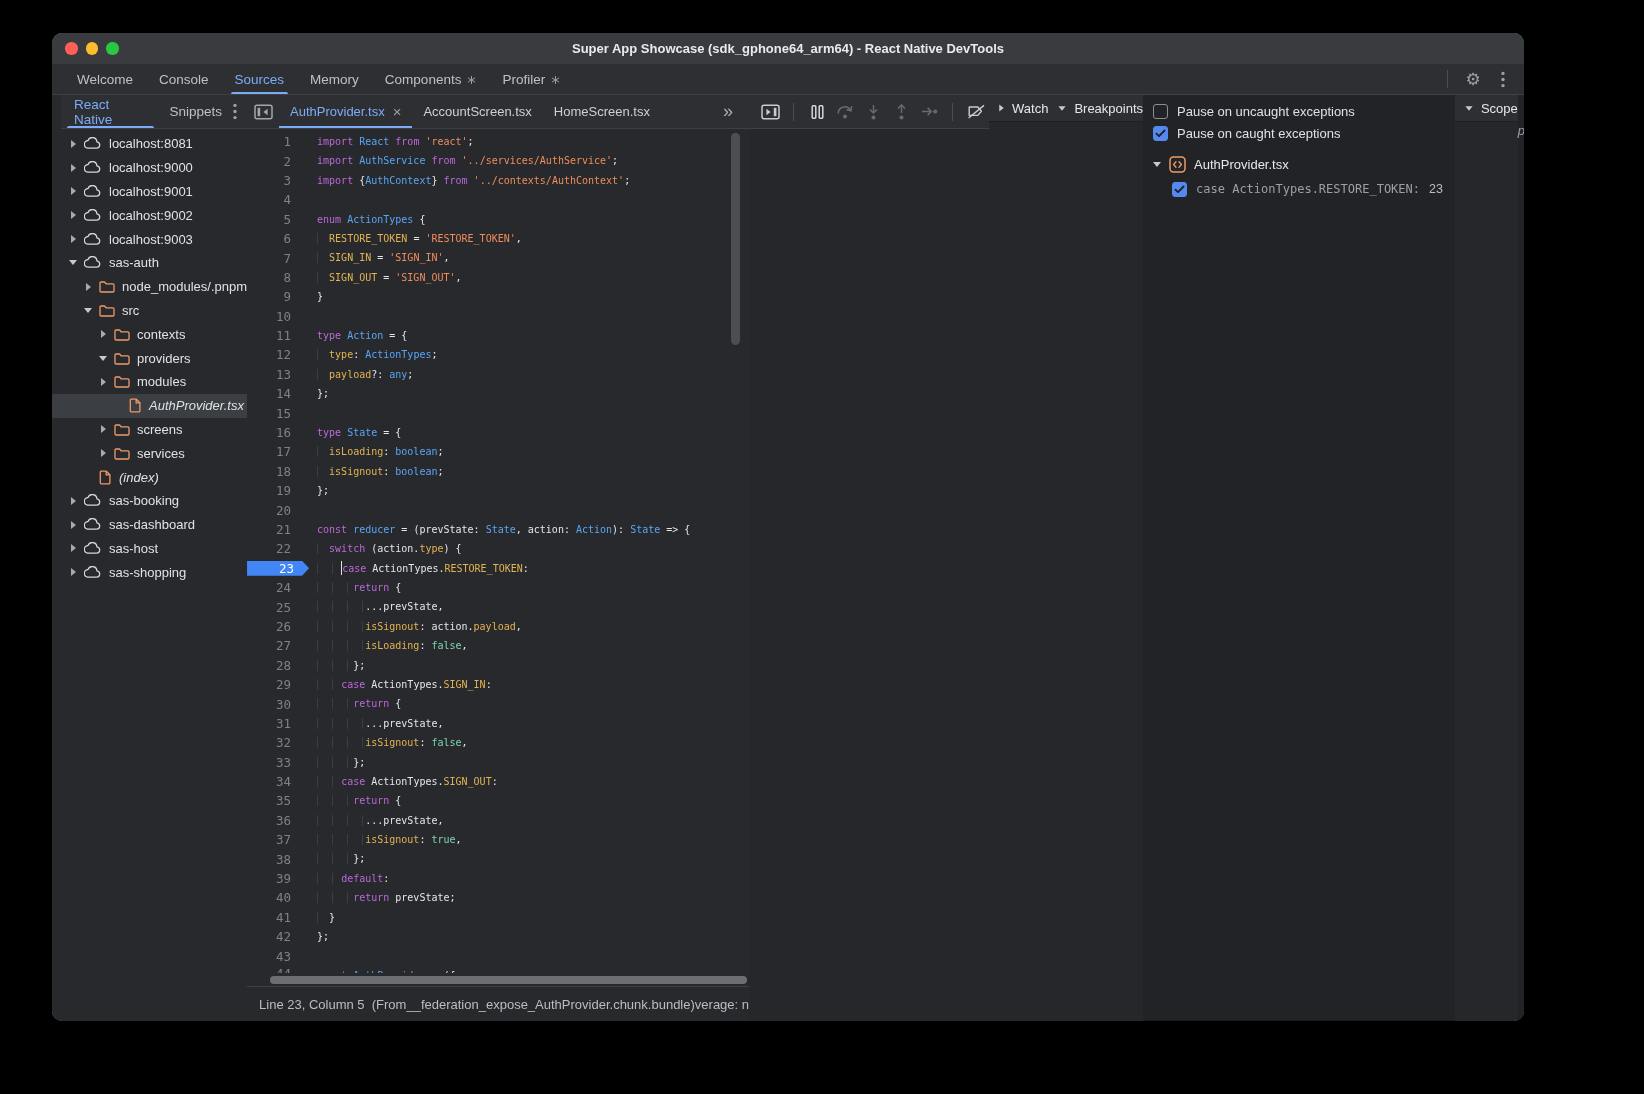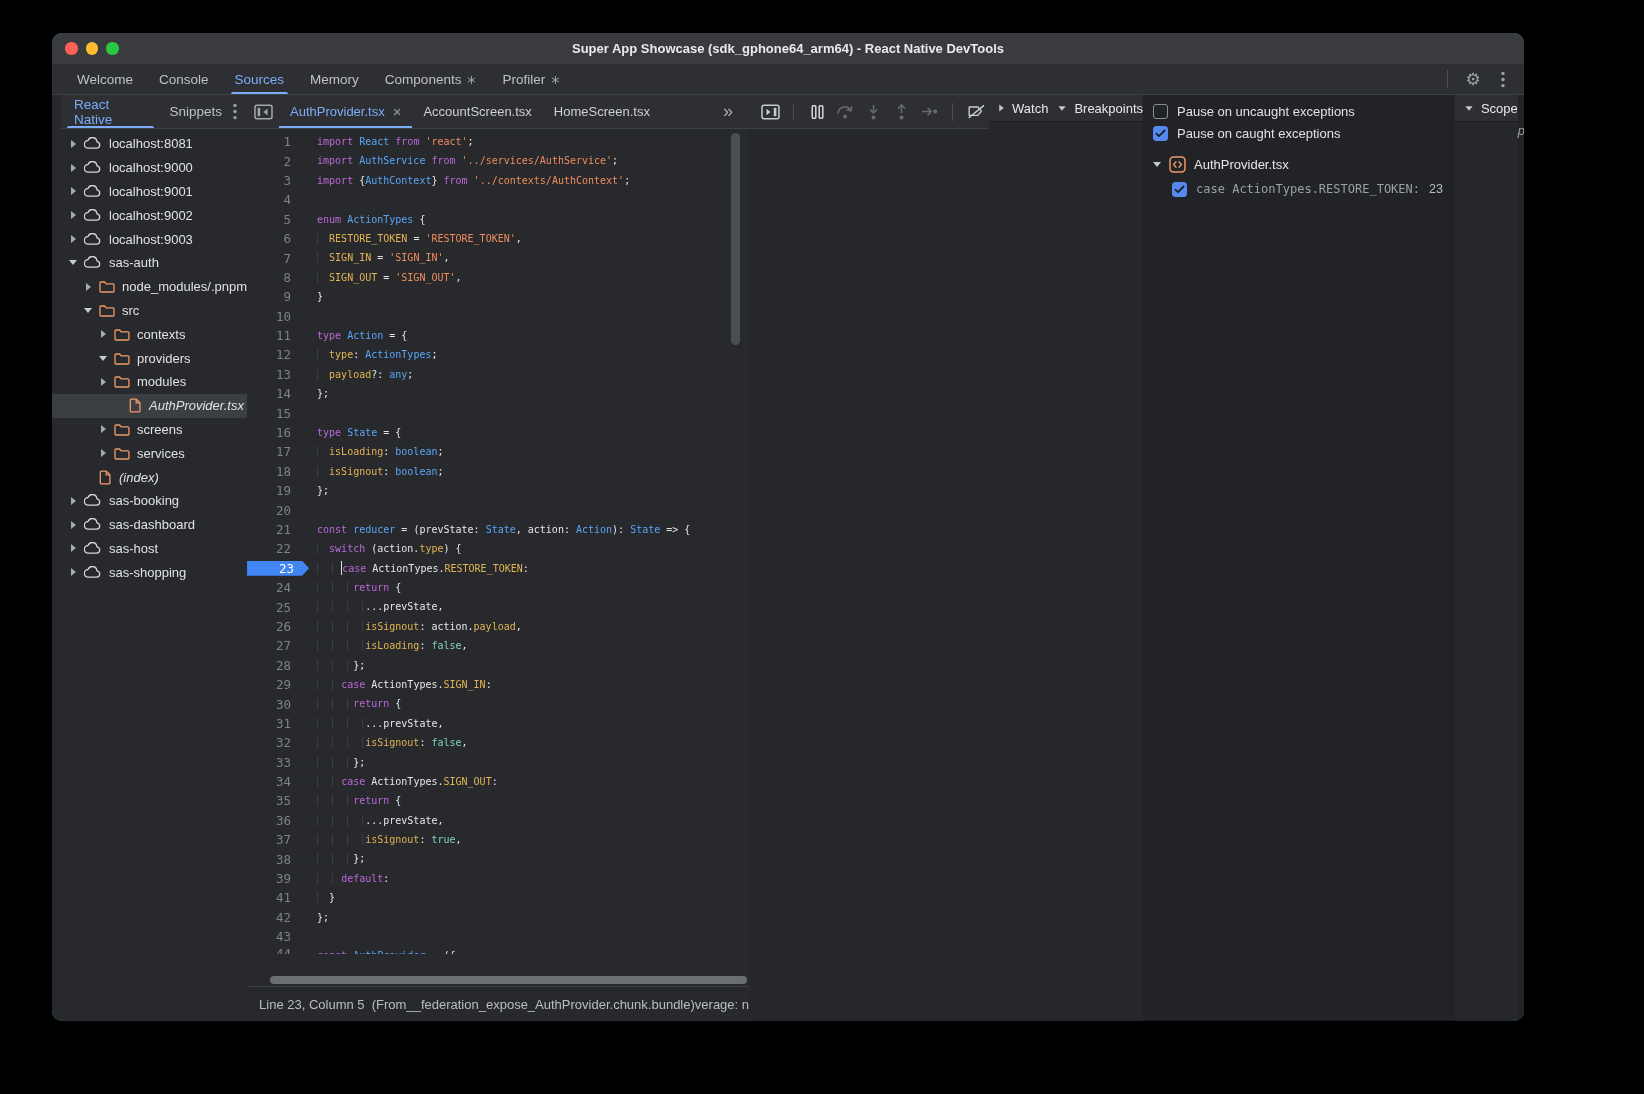--- a/index.html
+++ b/index.html
@@ -559,20 +559,24 @@
             </div>
             <div class="code-line">
               <span class="num">38</span>
               <span class="code-text"><span class="tk-ind">      </span><span class="tk-pln">};</span></span>
             </div>
             <div class="code-line">
               <span class="num">39</span>
               <span class="code-text"><span class="tk-ind">    </span><span class="tk-kw">default</span><span class="tk-pln">:</span></span>
             </div>
             <div class="code-line">
+              <span class="num">40</span>
+              <span class="code-text"><span class="tk-ind">      </span><span class="tk-kw">return</span><span class="tk-pln"> prevState;</span></span>
+            </div>
+            <div class="code-line">
               <span class="num">41</span>
               <span class="code-text"><span class="tk-ind">  </span><span class="tk-pln">}</span></span>
             </div>
             <div class="code-line">
               <span class="num">42</span>
               <span class="code-text"><span class="tk-pln">};</span></span>
             </div>
             <div class="code-line">
               <span class="num">43</span>
               <span class="code-text"></span>

